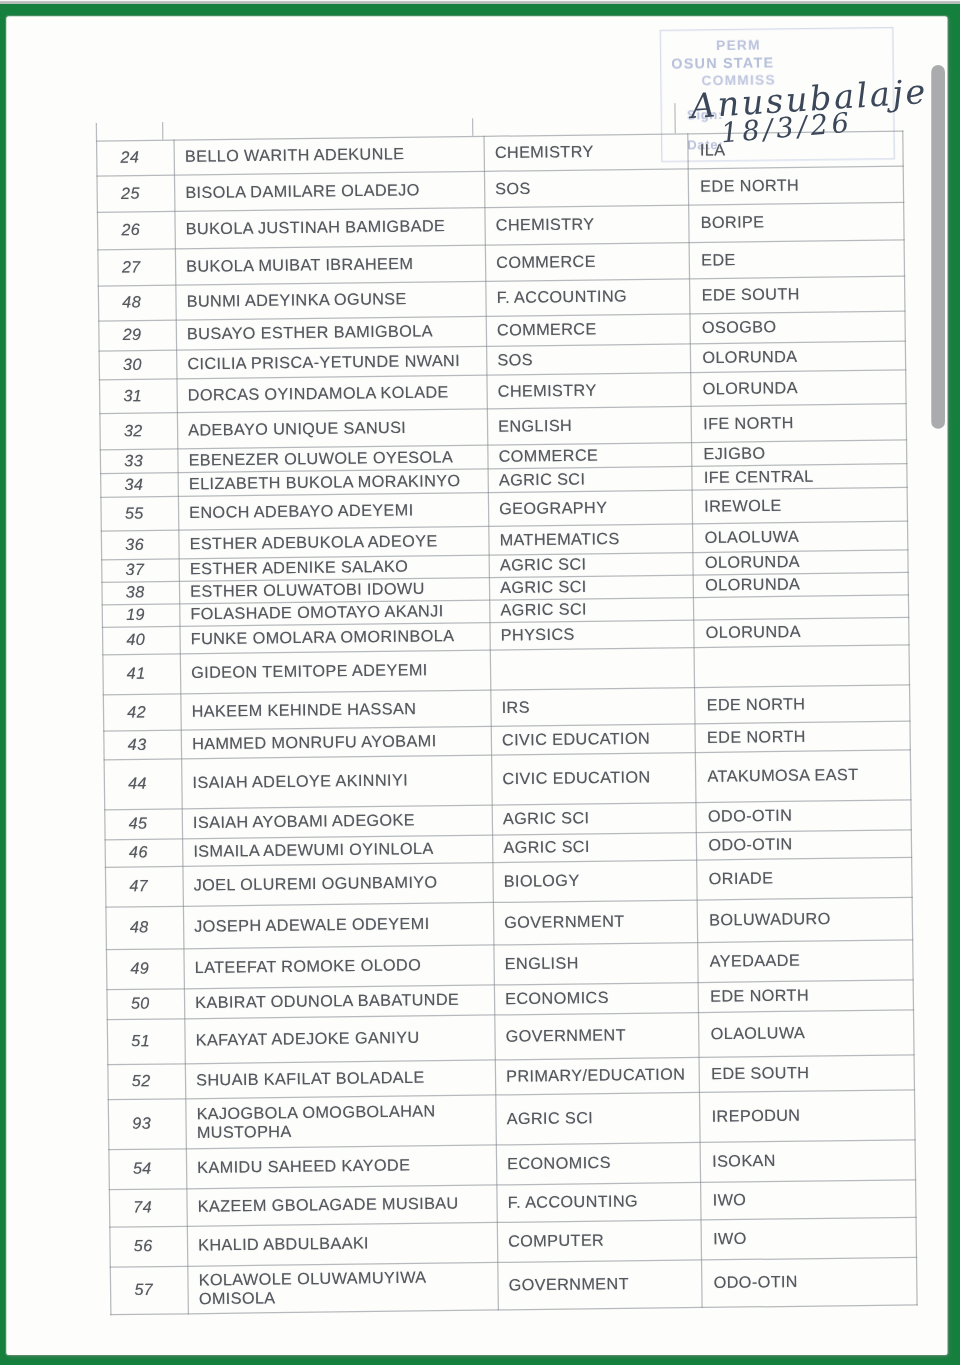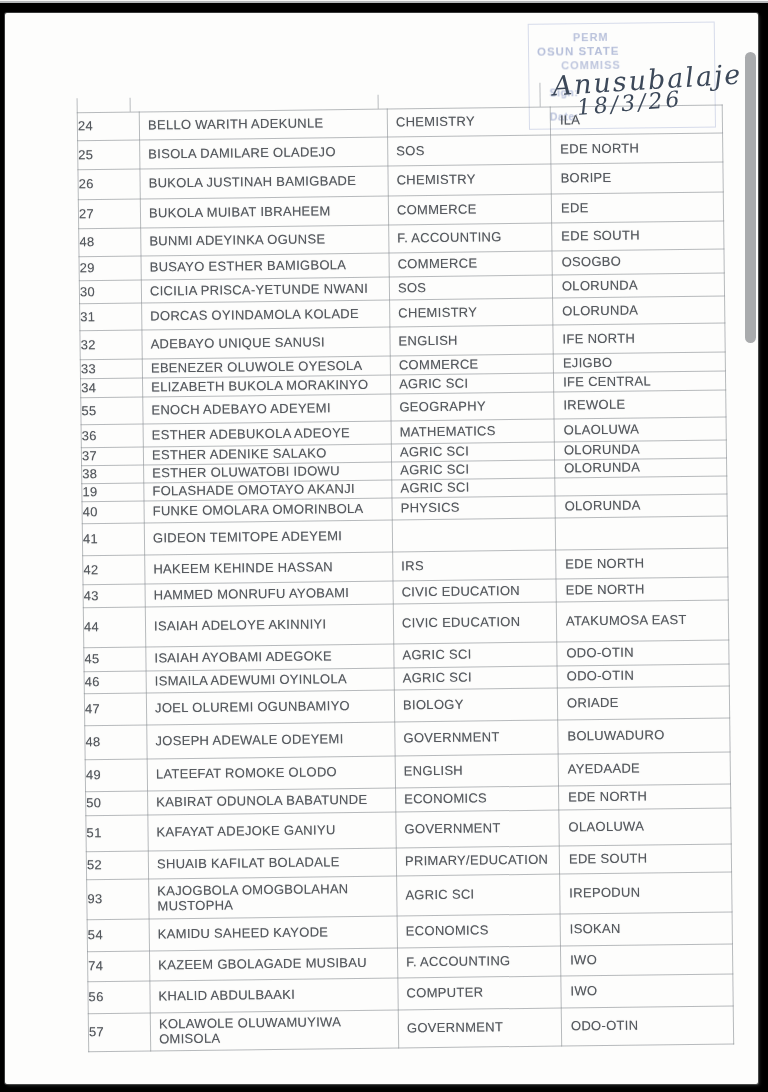--- a/index.html
+++ b/index.html
@@ -1,20 +1,20 @@
 <!DOCTYPE html>
 <html><head>
 <meta charset="utf-8">
 <style>
   * { margin:0; padding:0; box-sizing:border-box; }
   body { font-family:"Liberation Sans", sans-serif; }
 
   .screen{
     position:relative; width:768px; height:1092px;
-    background:#000000; overflow:hidden;
+    background:#15803d; overflow:hidden;
   }
   .top-strip{
     position:absolute; left:0; top:0; width:768px; height:3px;
     background:#f6f6f6; border-bottom:2px solid #b6b8ba;
   }
   .page{
     position:absolute; left:5px; top:13px; width:753px; height:1071px;
     background:#fdfdfc; border-radius:2px;
     box-shadow:0 0 0 1px rgba(160,162,164,0.35), 2px 2px 3px rgba(120,122,124,0.25);
   }
@@ -48,21 +48,21 @@
   .stub.s4{ left:463px; top:-24px; height:24px; }
 
   table.doc-table{ width:636px; border-collapse:collapse; table-layout:fixed; }
   .doc-table td{
     border:1px solid rgba(118,124,130,0.52);
     font-size:13px; color:#55595e; letter-spacing:.3px;
     text-shadow:0 0 0.7px rgba(85,90,95,0.55);
     vertical-align:middle; line-height:1.12; height:26px;
     overflow:hidden;
   }
-  .c-no{ width:62px; text-align:left; padding-right:9px; font-size:12.5px; color:#5e6267; }
+  .c-no{ width:62px; text-align:center; padding-right:9px; font-size:12.5px; color:#5e6267;font-style:italic; }
   .c-name{ width:248px; padding-left:8px; }
   .c-subject{ width:163px; padding-left:8px; }
   .c-lga{ width:172px; padding-left:9px; }
 
   
   .doc-table tr:nth-child(1) td{height:28px} .doc-table tr:nth-child(2) td{height:29px}
   .doc-table tr:nth-child(3) td{height:30px} .doc-table tr:nth-child(4) td{height:29px}
   .doc-table tr:nth-child(5) td{height:28px} .doc-table tr:nth-child(6) td{height:24px}
   .doc-table tr:nth-child(7) td{height:23px} .doc-table tr:nth-child(8) td{height:27px}
   .doc-table tr:nth-child(9) td{height:29px} .doc-table tr:nth-child(10) td{height:19px}

